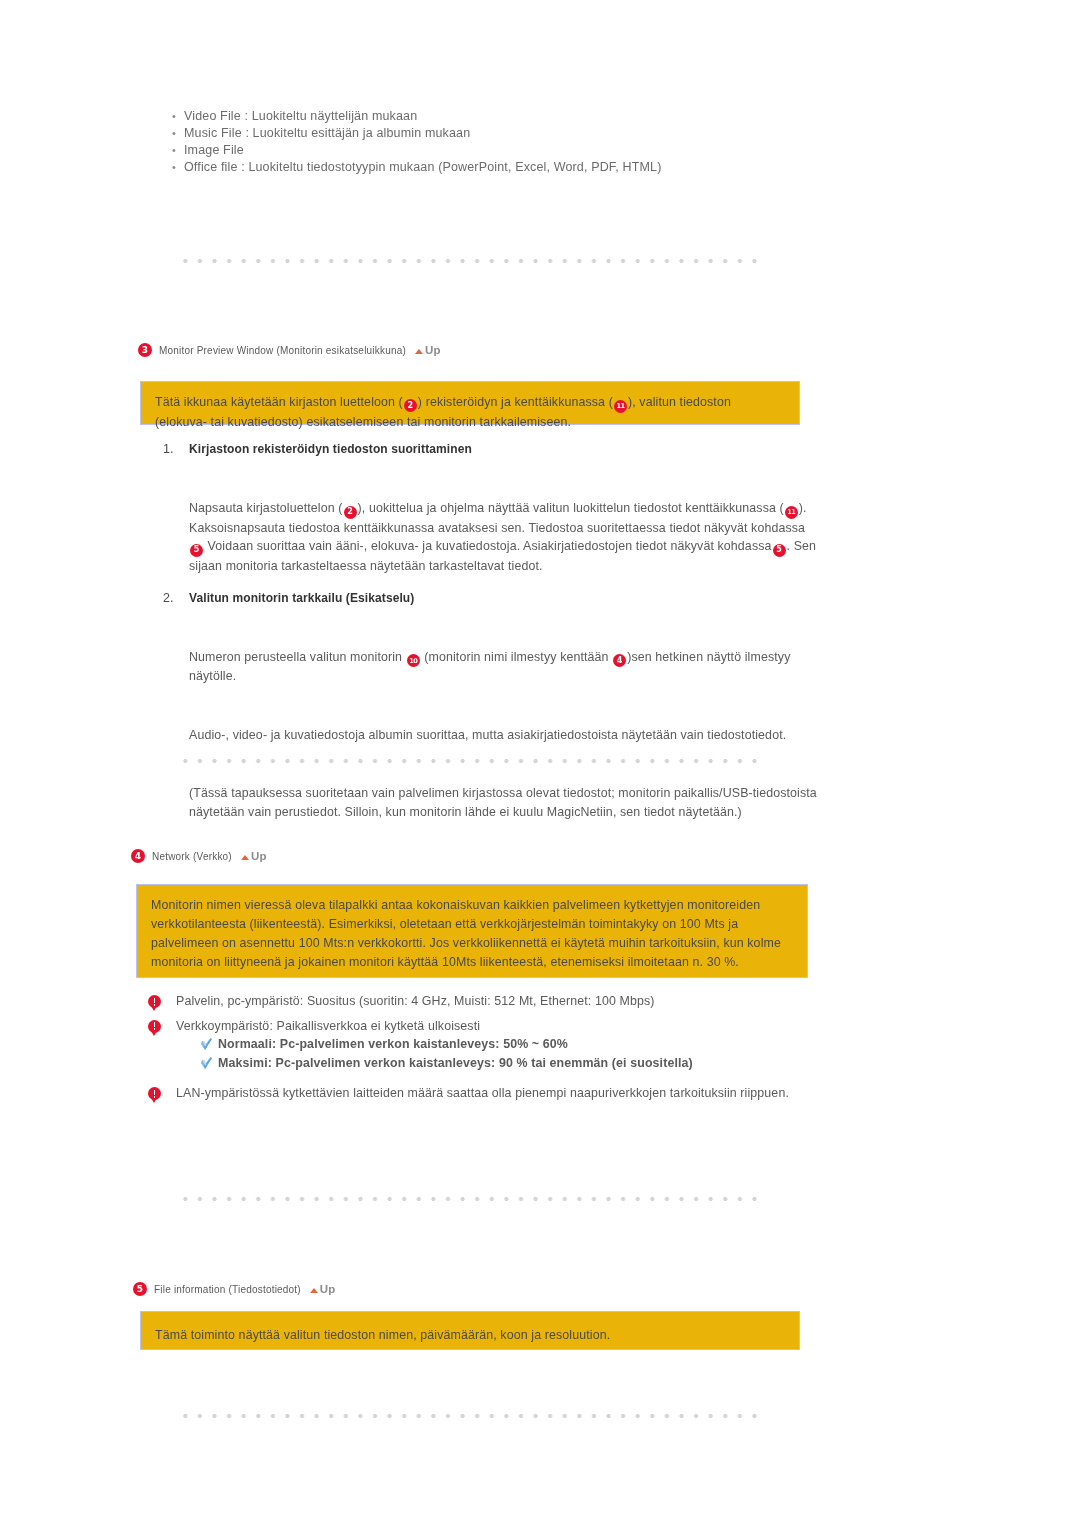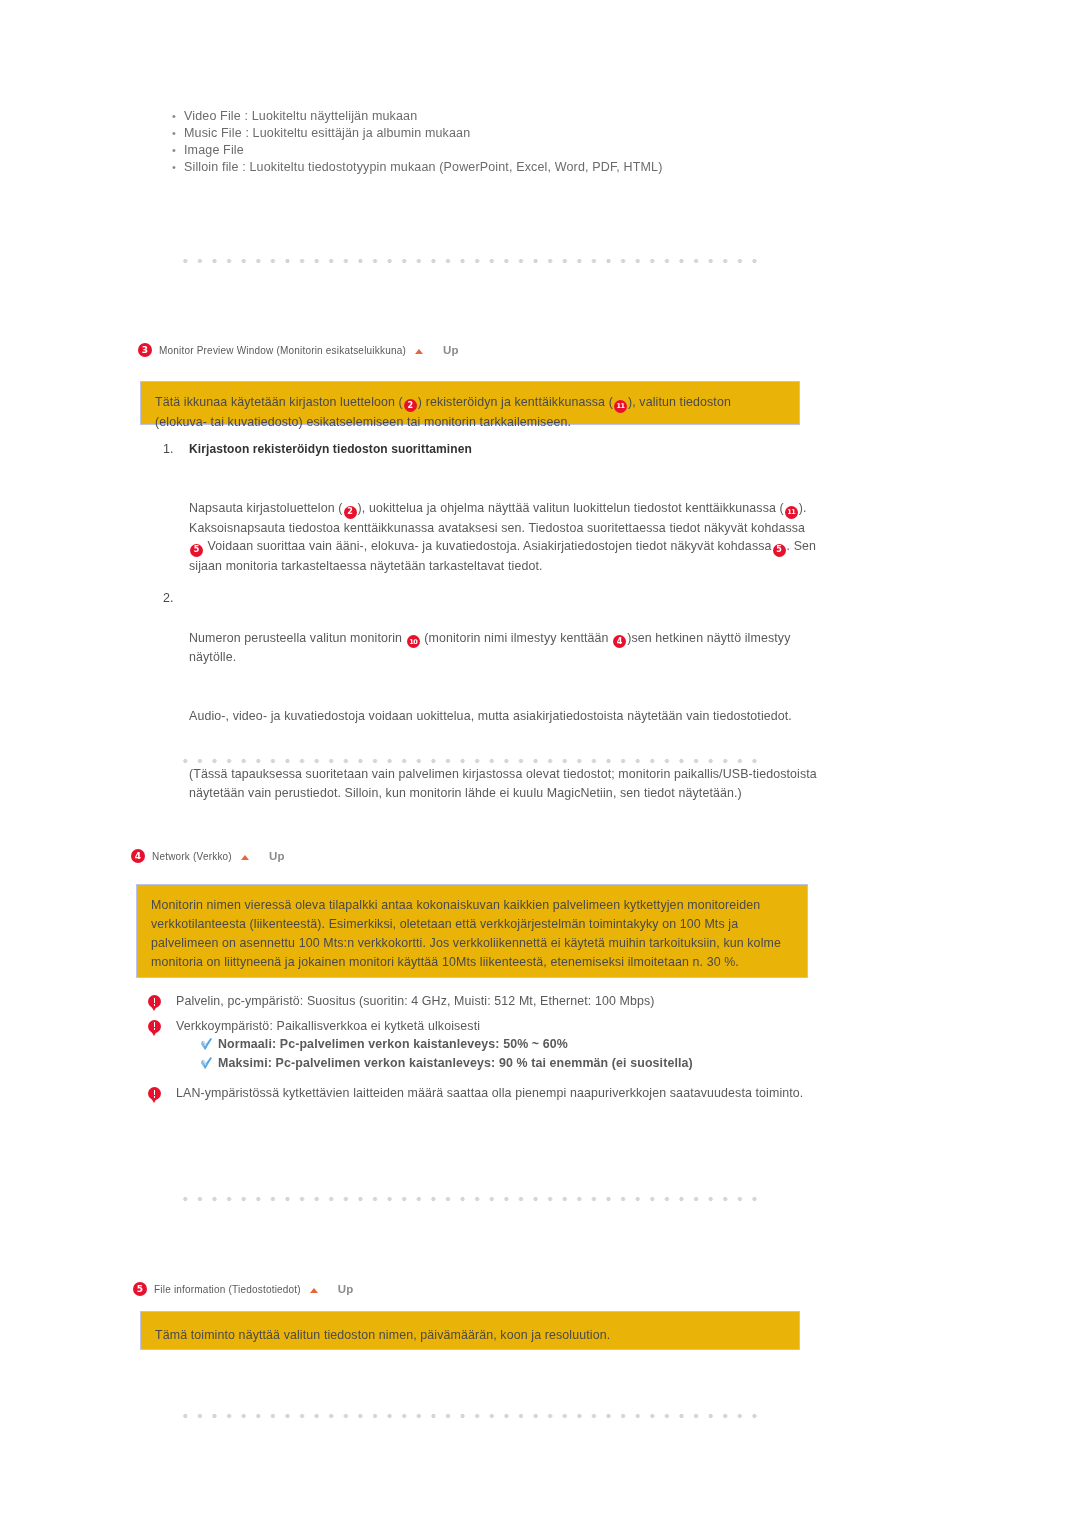--- a/index.html
+++ b/index.html
@@ -89,21 +89,21 @@
   .sec-head .title {
     margin-left: 7px;
     font-size: 10px;
     color: #5a5a5a;
     letter-spacing: 0.2px;
   }
   .up-link {
     margin-left: 9px;
     display: inline-flex;
     align-items: center;
-    gap: 20px;
+    gap: 2px;
     text-decoration: none;
   }
   .up-tri {
     width: 0; height: 0;
     border-left: 4.5px solid transparent;
     border-right: 4.5px solid transparent;
     border-bottom: 5px solid #e4673a;
     display: inline-block;
     position: relative;
     top: 1px;
@@ -237,21 +237,21 @@
     <div class="row">
       <span class="dot">•</span>
       <span class="txt">Music File : Luokiteltu esittäjän ja albumin mukaan</span>
     </div>
     <div class="row">
       <span class="dot">•</span>
       <span class="txt">Image File</span>
     </div>
     <div class="row">
       <span class="dot">•</span>
-      <span class="txt">Silloin file : Luokiteltu tiedostotyypin mukaan (PowerPoint, Excel, Word, PDF, HTML)</span>
+      <span class="txt">Office file : Luokiteltu tiedostotyypin mukaan (PowerPoint, Excel, Word, PDF, HTML)</span>
     </div>
   </div>
 
   <div class="dots-sep" style="top:258px;"></div>
 
   <div class="sec-head" style="left:138px; top:343px;">
     <span class="badge">3</span>
     <span class="title">Monitor Preview Window (Monitorin esikatseluikkuna)</span>
     <a class="up-link" href="#">
       <span class="up-tri"></span>
@@ -269,22 +269,23 @@
       <div class="onum">1.</div>
       <div class="obody">
         <div class="otitle">Kirjastoon rekisteröidyn tiedoston suorittaminen</div>
         <div class="opara"><span>Napsauta kirjastoluettelon (</span><span class="inline-badge">2</span><span>), uokittelua ja ohjelma näyttää valitun luokittelun tiedostot kenttäikkunassa (</span><span class="inline-badge tiny">11</span><span>). Kaksoisnapsauta tiedostoa kenttäikkunassa avataksesi sen. Tiedostoa suoritettaessa tiedot näkyvät kohdassa </span><span class="inline-badge">5</span><span> Voidaan suorittaa vain ääni-, elokuva- ja kuvatiedostoja. Asiakirjatiedostojen tiedot näkyvät kohdassa</span><span class="inline-badge">5</span><span>. Sen sijaan monitoria tarkasteltaessa näytetään tarkasteltavat tiedot.</span></div>
       </div>
     </div>
 
     <div class="oitem">
       <div class="onum">2.</div>
       <div class="obody">
+        <div class="otitle">Valitun monitorin tarkkailu (Esikatselu)</div>
         <div class="opara"><span>Numeron perusteella valitun monitorin </span><span class="inline-badge tiny">10</span><span> (monitorin nimi ilmestyy kenttään </span><span class="inline-badge">4</span><span>)sen hetkinen näyttö ilmestyy näytölle.</span></div>
-        <div class="opara">Audio-, video- ja kuvatiedostoja voidaan uokittelua, mutta asiakirjatiedostoista näytetään vain tiedostotiedot.</div>
+        <div class="opara">Audio-, video- ja kuvatiedostoja albumin suorittaa, mutta asiakirjatiedostoista näytetään vain tiedostotiedot.</div>
         <div class="opara">(Tässä tapauksessa suoritetaan vain palvelimen kirjastossa olevat tiedostot; monitorin paikallis/USB-tiedostoista näytetään vain perustiedot. Silloin, kun monitorin lähde ei kuulu MagicNetiin, sen tiedot näytetään.)</div>
       </div>
     </div>
   </div>
 
   <div class="dots-sep" style="top:758px;"></div>
 
   <div class="sec-head" style="left:131px; top:849px;">
     <span class="badge">4</span>
     <span class="title">Network (Verkko)</span>
@@ -333,21 +334,21 @@
           <div>Maksimi: Pc-palvelimen verkon kaistanleveys: 90 % tai enemmän (ei suositella)</div>
         </div>
       </div>
     </div>
 
     <div class="warn-row" style="margin-top:12px;">
       <div class="warn-ico">
         <span class="excl"></span>
           <span class="excl-tail"></span>
       </div>
-      <div class="warn-txt" style="max-width:700px;">LAN-ympäristössä kytkettävien laitteiden määrä saattaa olla pienempi naapuriverkkojen saatavuudesta toiminto.</div>
+      <div class="warn-txt" style="max-width:700px;">LAN-ympäristössä kytkettävien laitteiden määrä saattaa olla pienempi naapuriverkkojen tarkoituksiin riippuen.</div>
     </div>
   </div>
 
   <div class="dots-sep" style="top:1196px;"></div>
 
   <div class="sec-head" style="left:133px; top:1282px;">
     <span class="badge">5</span>
     <span class="title">File information (Tiedostotiedot)</span>
     <a class="up-link" href="#">
       <span class="up-tri"></span>

